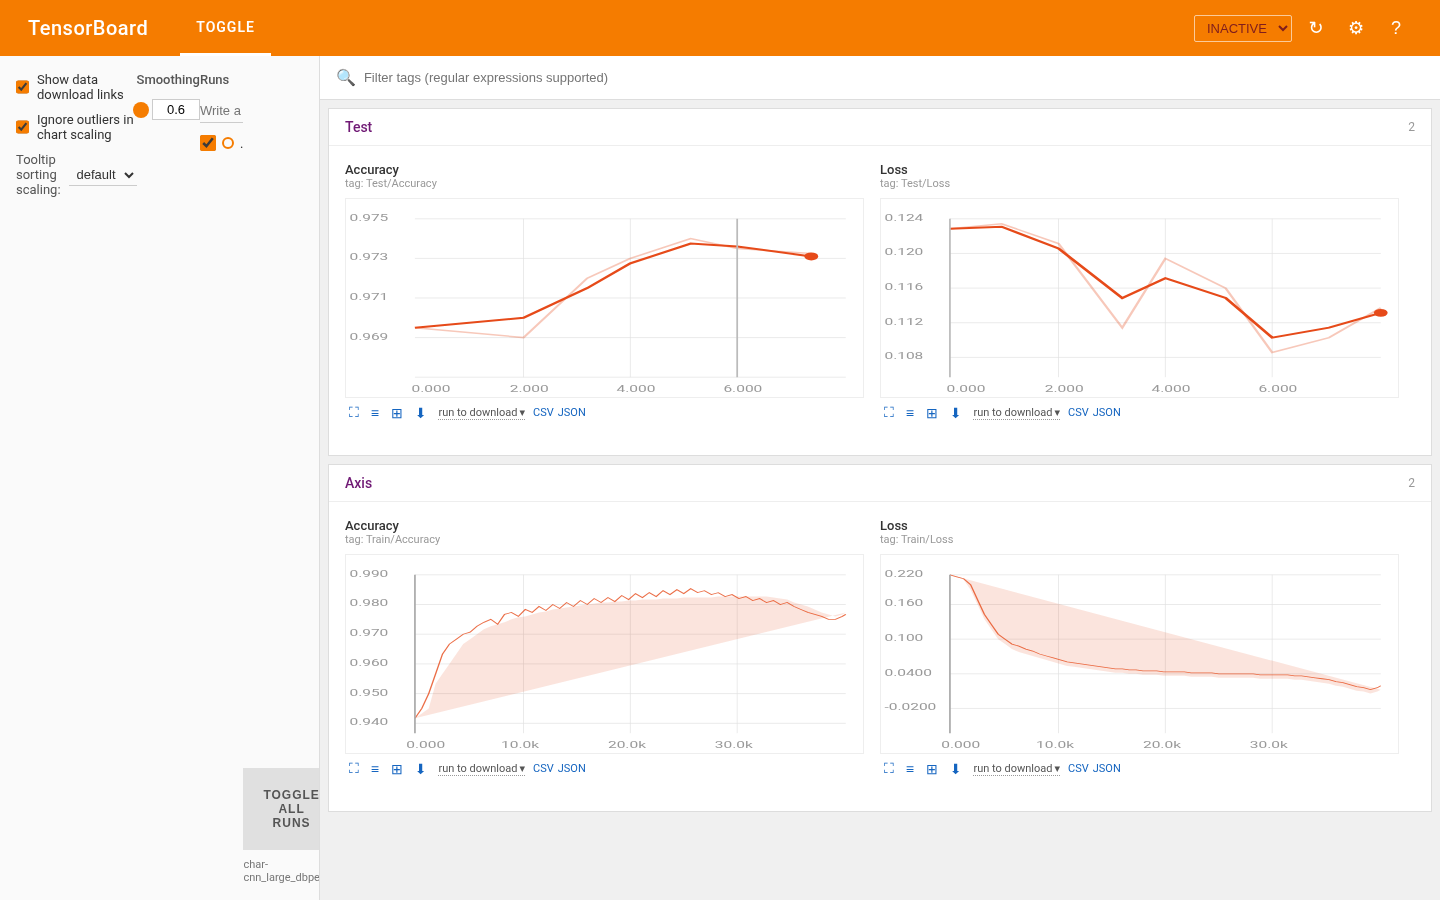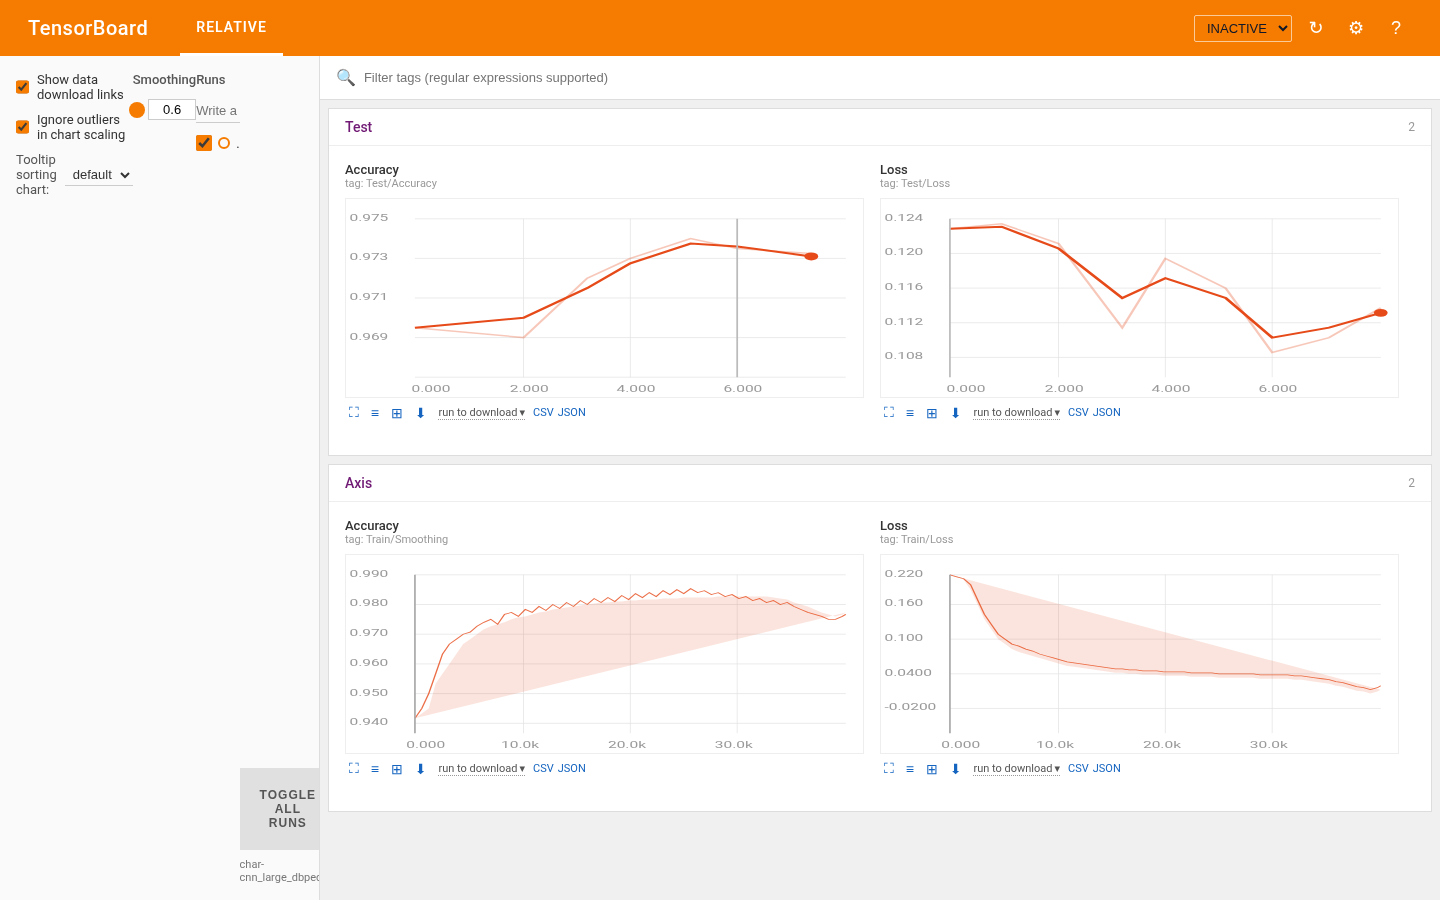--- a/index.html
+++ b/index.html
@@ -40,21 +40,21 @@
     }
     .header-right {
       margin-left: auto;
       display: flex;
       align-items: center;
       gap: 8px;
     }
     .header-select {
       background: transparent;
       border: 1px solid rgba(255,255,255,0.6);
-      color: #0f172a;
+      color: #7f1d1d;
       padding: 4px 8px;
       font-size: 13px;
       border-radius: 2px;
       cursor: pointer;
     }
     .header-icon-btn {
       background: none;
       border: none;
       color: white;
       cursor: pointer;
@@ -336,21 +336,21 @@
       width: 100%;
       height: 200px;
     }
   </style>
 </head>
 <body>
 
 <div class="header">
   <div class="header-logo">TensorBoard</div>
   <div class="header-nav">
-    <div class="header-nav-item">RELATIVE</div>
+    <div class="header-nav-item">TOGGLE</div>
   </div>
   <div class="header-right">
     <select class="header-select">
       <option>INACTIVE</option>
     </select>
     <button class="header-icon-btn">↻</button>
     <button class="header-icon-btn">⚙</button>
     <button class="header-icon-btn">?</button>
   </div>
 </div>
@@ -361,21 +361,21 @@
     <div class="sidebar-section">
       <div class="checkbox-row">
         <input type="checkbox" checked="" style="">
         <span class="checkbox-label">Show data download links</span>
       </div>
       <div class="checkbox-row">
         <input type="checkbox" checked="" style="">
         <span class="checkbox-label">Ignore outliers in chart scaling</span>
       </div>
       <div class="tooltip-row">
-        <span class="tooltip-label">Tooltip sorting chart:</span>
+        <span class="tooltip-label">Tooltip sorting scaling:</span>
         <select class="tooltip-select">
           <option>default</option>
         </select>
       </div>
     </div>
 
     <hr class="divider">
 
     <div class="sidebar-section">
       <div class="section-title">Smoothing</div>
@@ -528,21 +528,21 @@
 
     <div class="section-panel">
       <div class="section-header">
         <span class="section-name">Axis</span>
         <span class="section-count">2</span>
       </div>
       <div class="charts-row">
 
         <div class="chart-card">
           <div class="chart-title">Accuracy</div>
-          <div class="chart-tag">tag: Train/Smoothing</div>
+          <div class="chart-tag">tag: Train/Accuracy</div>
           <svg class="chart-svg" viewBox="0 0 300 200" preserveAspectRatio="none" style="border:1px solid #eee; background:white; display:block;">
 
             <line x1="40" y1="20" x2="290" y2="20" stroke="#e0e0e0" stroke-width="0.5"></line>
             <line x1="40" y1="50" x2="290" y2="50" stroke="#e0e0e0" stroke-width="0.5"></line>
             <line x1="40" y1="80" x2="290" y2="80" stroke="#e0e0e0" stroke-width="0.5"></line>
             <line x1="40" y1="110" x2="290" y2="110" stroke="#e0e0e0" stroke-width="0.5"></line>
             <line x1="40" y1="140" x2="290" y2="140" stroke="#e0e0e0" stroke-width="0.5"></line>
             <line x1="40" y1="170" x2="290" y2="170" stroke="#e0e0e0" stroke-width="0.5"></line>
 
             <line x1="103" y1="20" x2="103" y2="180" stroke="#e0e0e0" stroke-width="0.5"></line>

